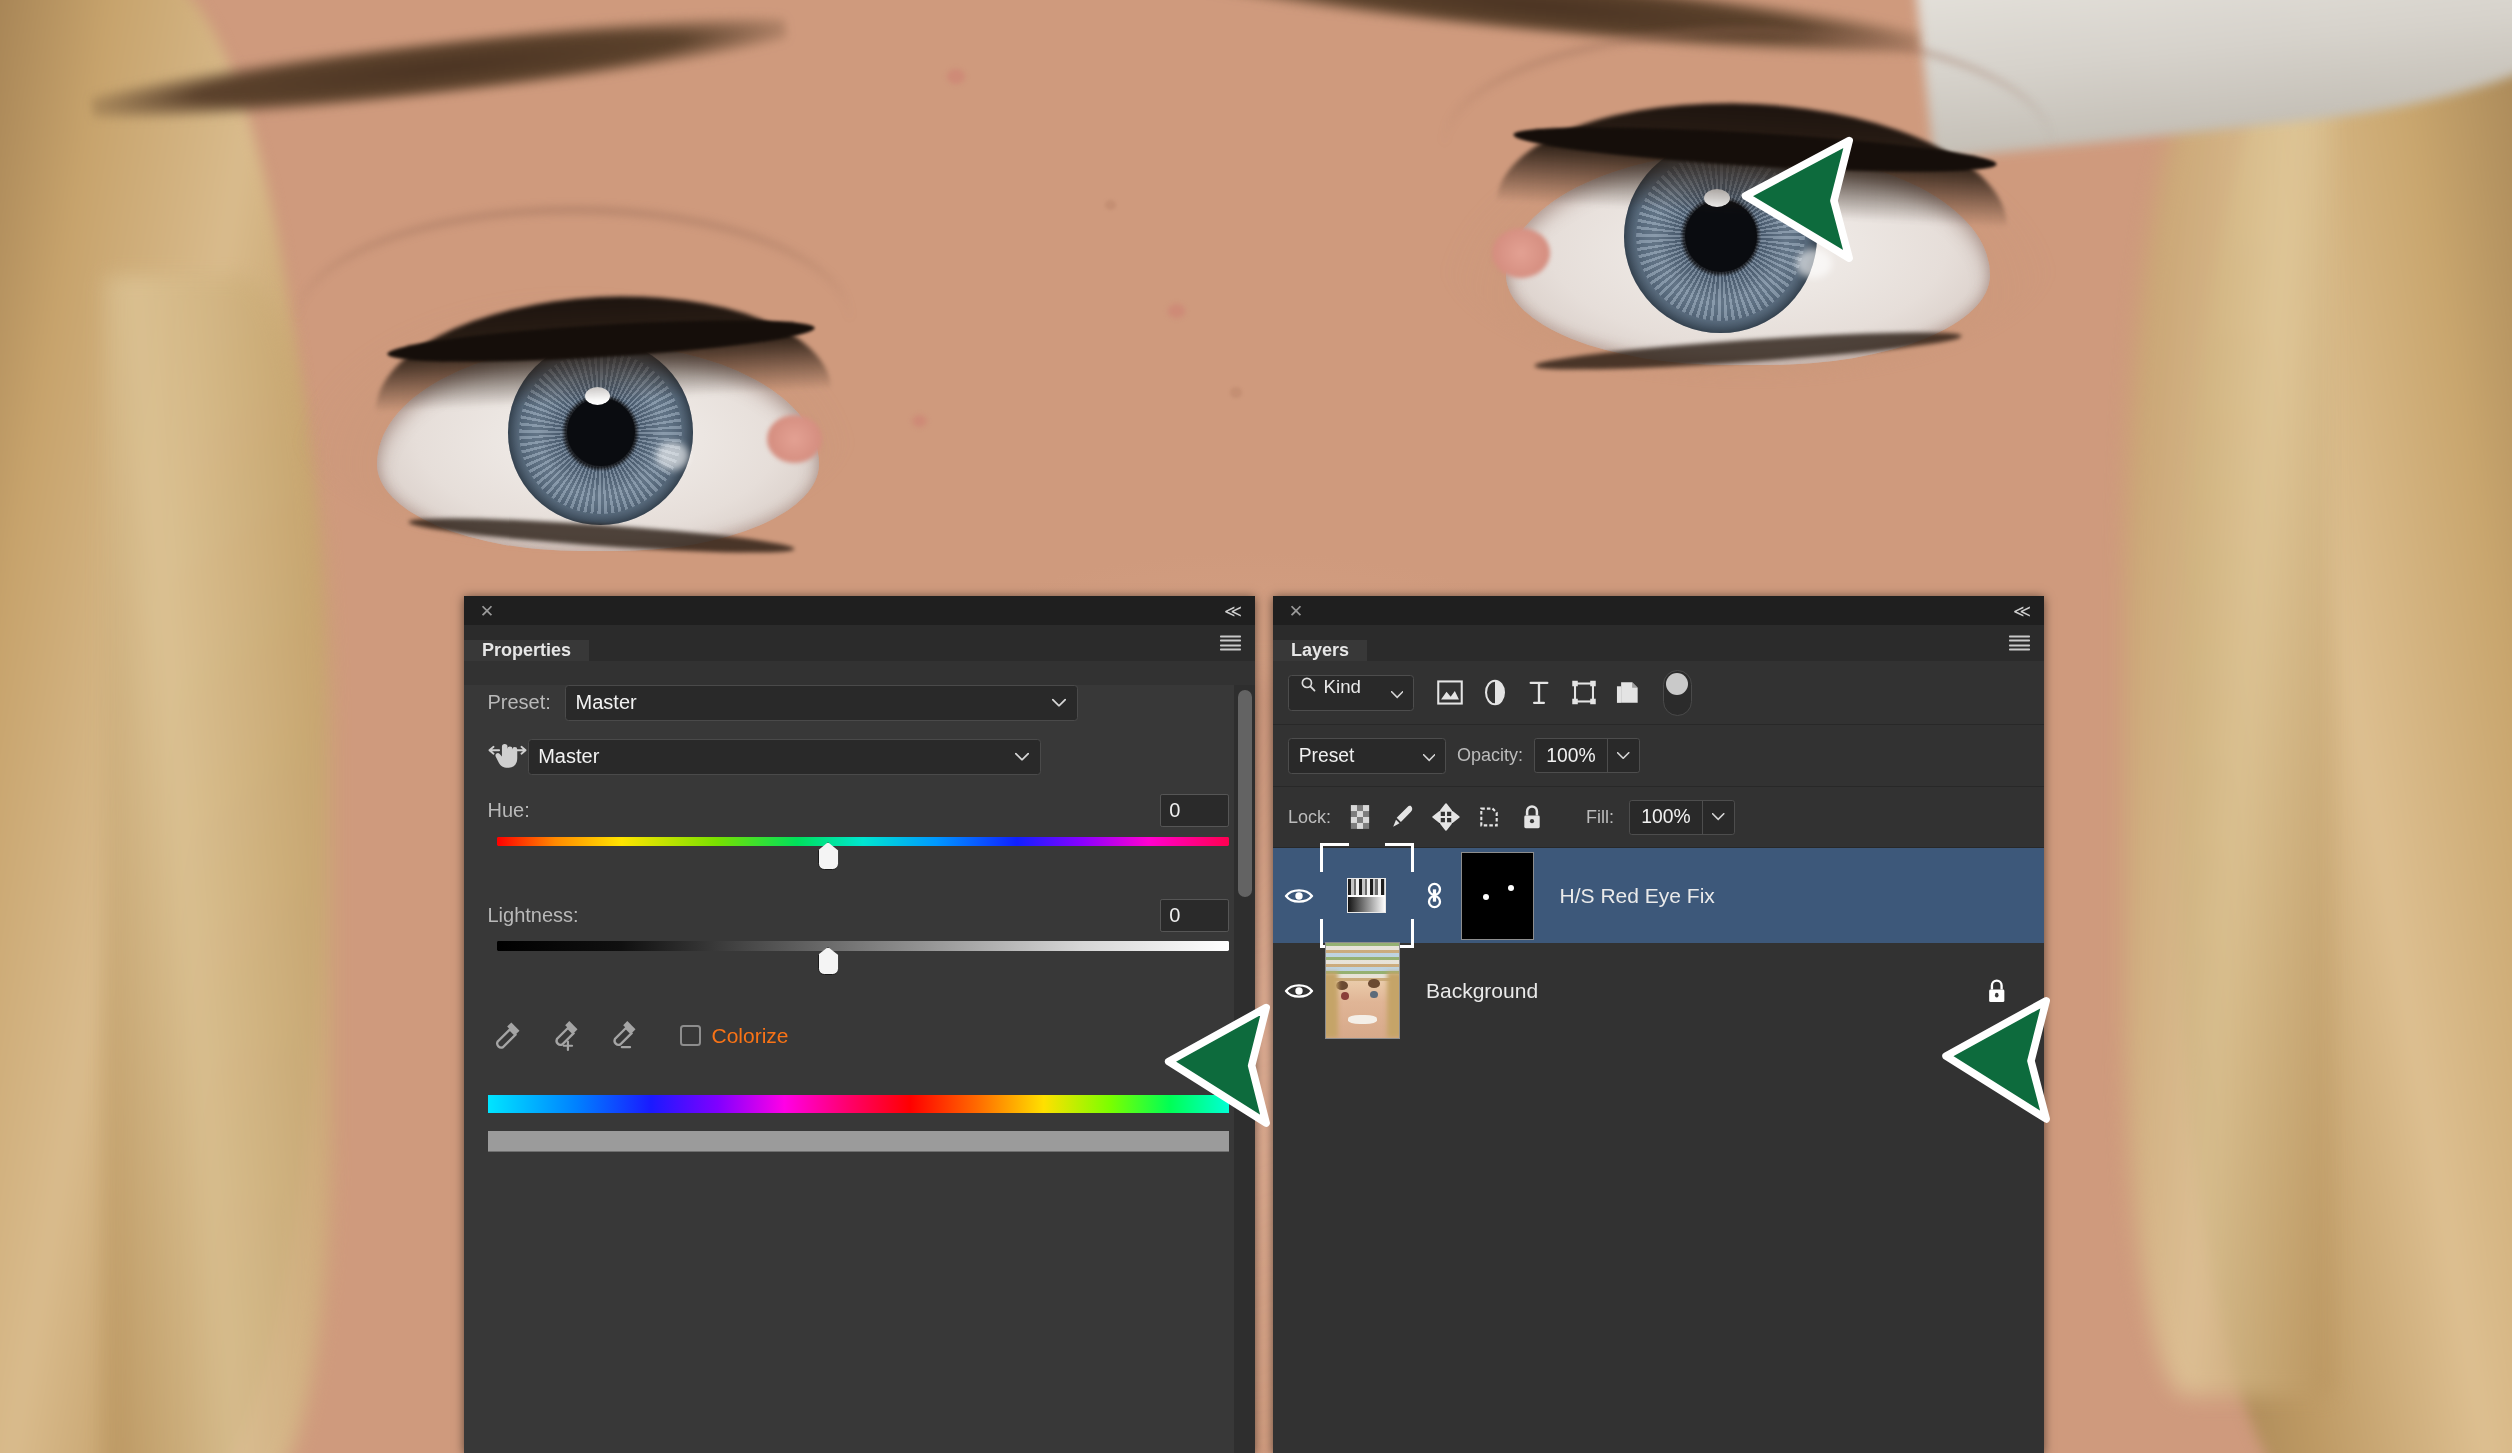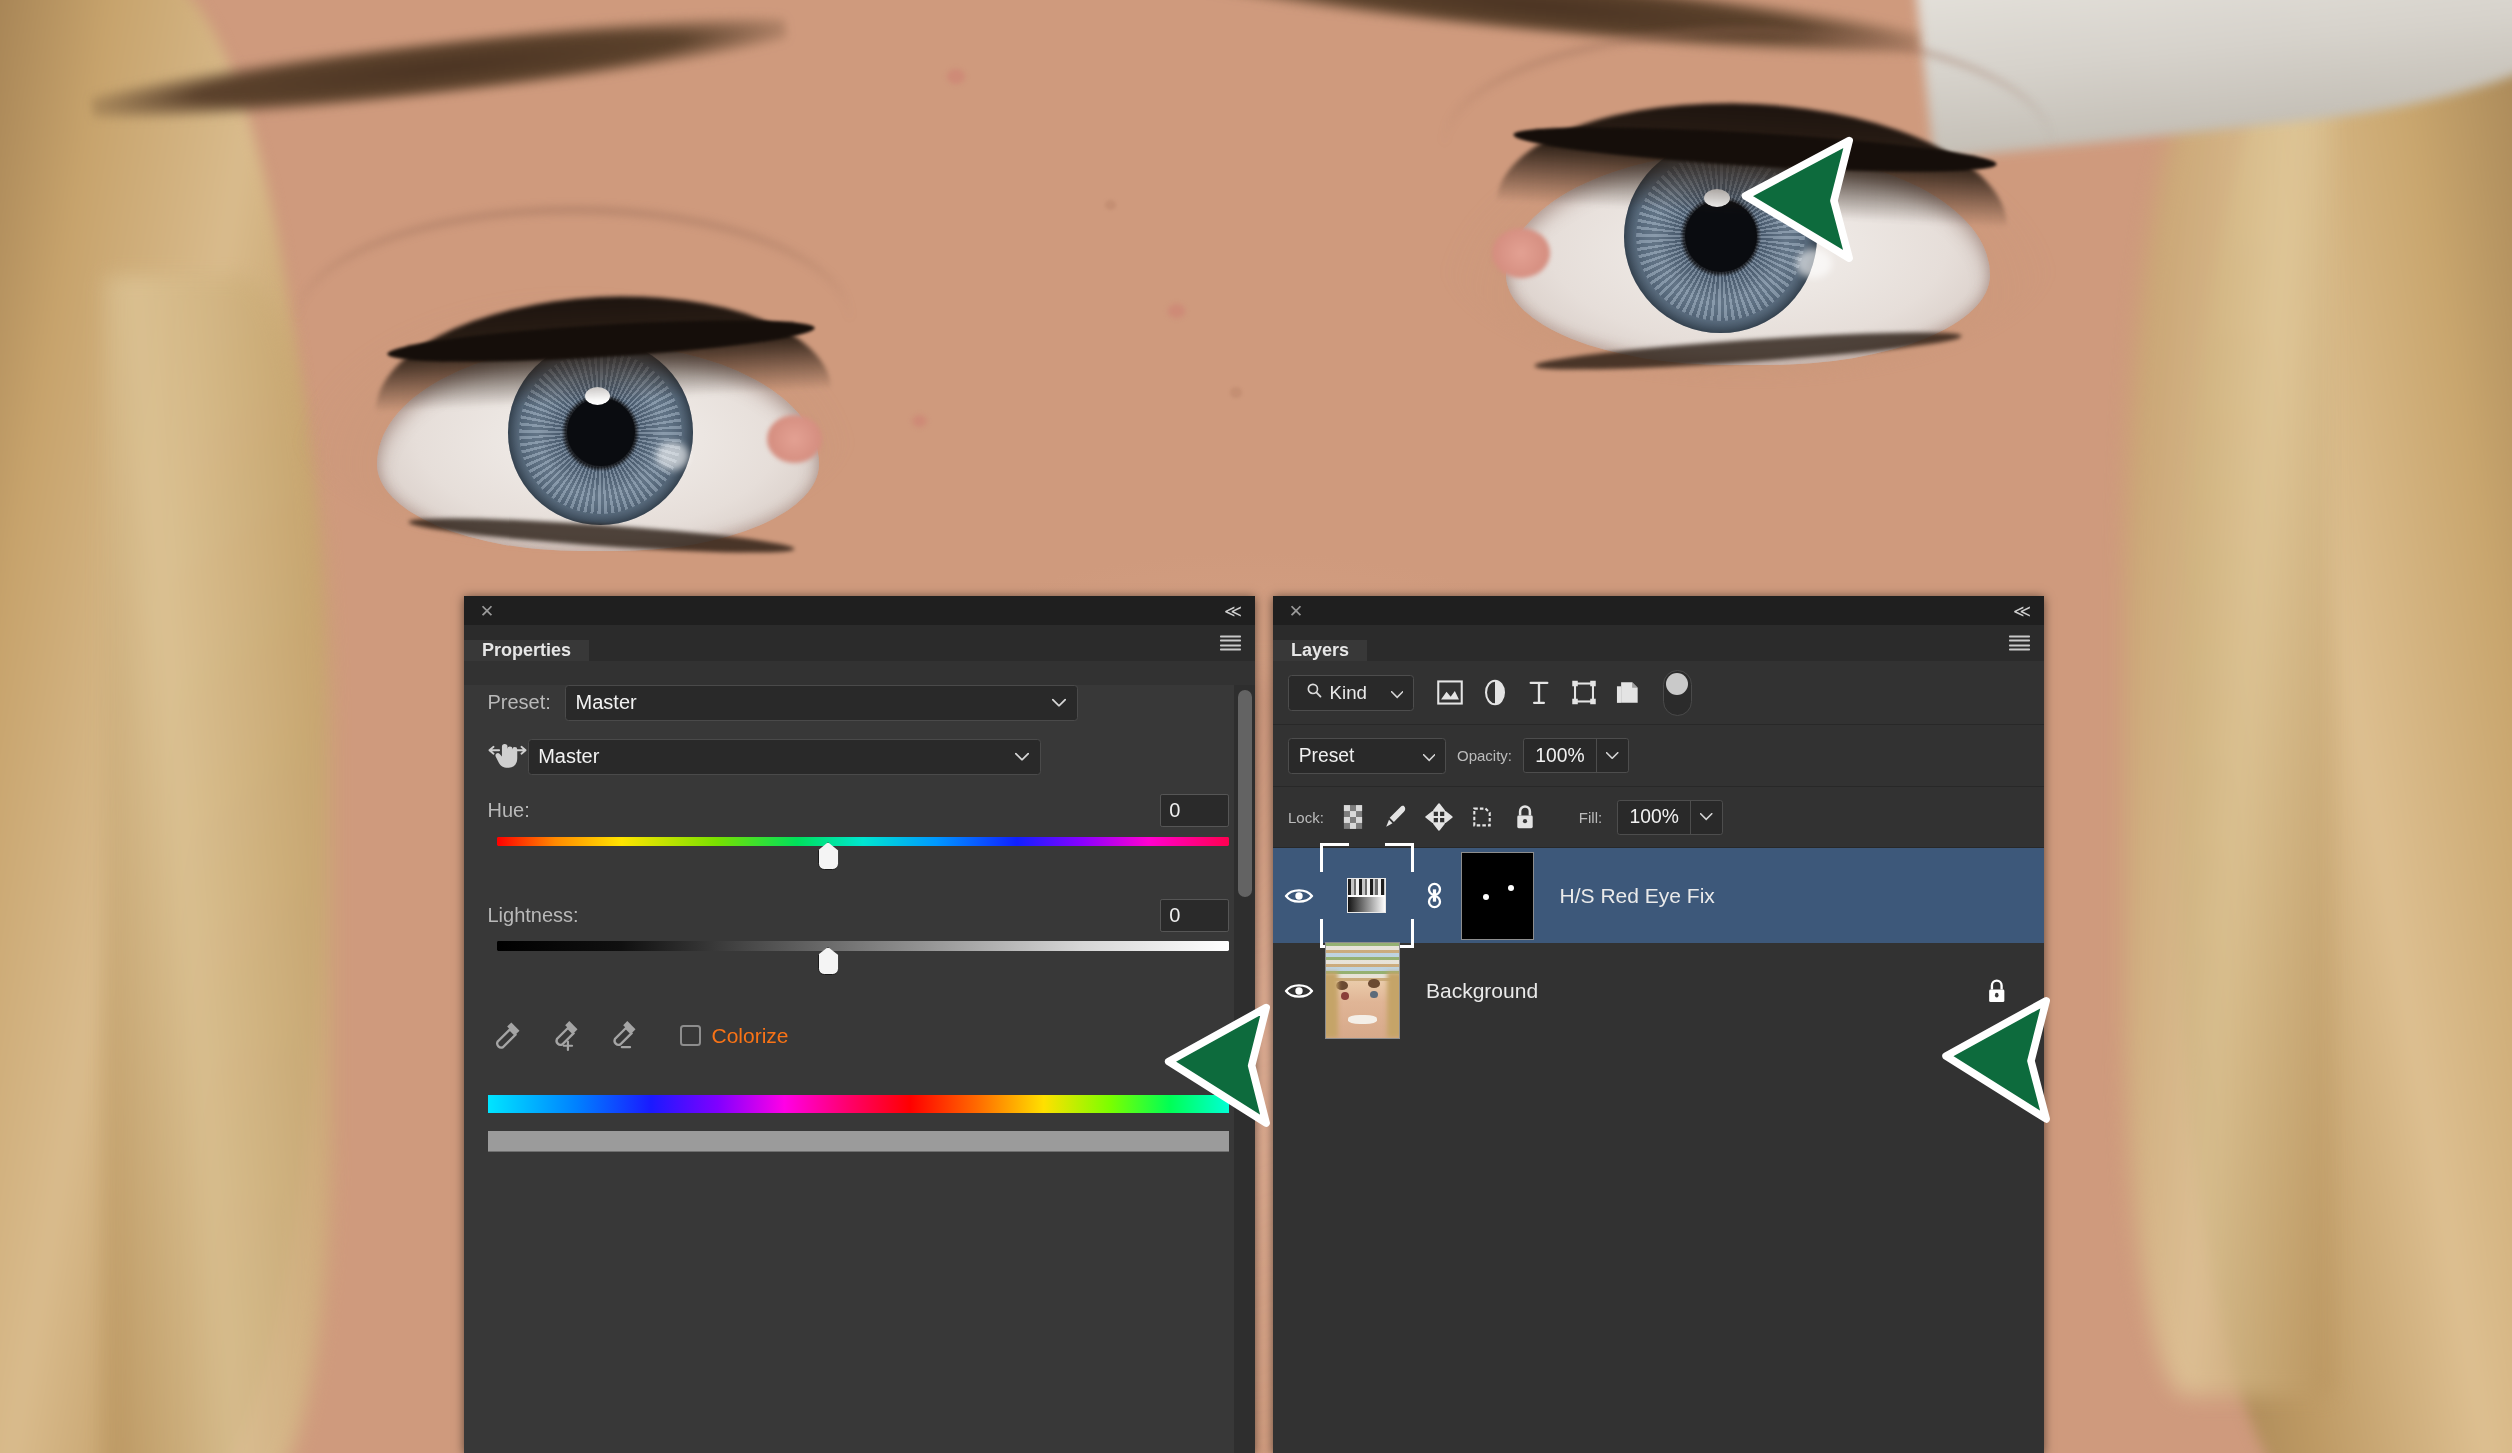--- a/index.html
+++ b/index.html
@@ -242,21 +242,21 @@
   
   #layers { left: 1273px; top: 596px; width: 771px; height: 858px; }
   #layers .panel-body { background: #323232; height: calc(100% - 65px); position: relative; }
 
   .filter-row {
     height: 64px; display: flex; align-items: center; padding-left: 15px; gap: 15px;
     border-bottom: 0.7px solid #282828;
   }
   .kind-select {
     width: 126px; height: 36px; background: #292929; border: 0.7px solid #4d4d4d; border-radius: 3.5px;
-    display: flex; align-items: center; padding-left: 17px; gap: 7px; position: relative;
+    display: flex; align-items: flex-start; padding-left: 11px; gap: 7px; position: relative;
     color: #e9e9e9; font-size: 18.7px; cursor: pointer;
   }
   .filt-icons { display: flex; align-items: center; gap: 16.6px; margin-left: 7px; }
   .filt-ico { width: 28px; height: 29px; cursor: pointer; }
   .toggle-pill {
     width: 29px; height: 46px; border-radius: 14.5px; background: #2b2b2b; border: 0.7px solid #4a4a4a;
     position: relative; cursor: pointer; margin-left: 5.5px;
   }
   .toggle-pill .knob {
     position: absolute; left: 50%; transform: translateX(-50%); top: 2.8px;
@@ -265,21 +265,21 @@
 
   .blend-row {
     height: 62px; display: flex; align-items: center; padding-left: 15px; gap: 11px;
     border-bottom: 0.7px solid #282828;
   }
   .blend-select {
     width: 158px; height: 36px; background: #292929; border: 0.7px solid #4d4d4d; border-radius: 3.5px;
     display: flex; align-items: center; padding-left: 9.7px; position: relative;
     color: #f0f0f0; font-size: 19.3px; cursor: pointer;
   }
-  .op-lbl { color: #bcbcbc; font-size: 15px; }
+  .op-lbl { color: #bcbcbc; font-size: 18px; }
   .spin {
     height: 35px; background: #292929; border: 0.7px solid #4d4d4d; border-radius: 2.8px;
     display: flex; align-items: stretch;
   }
   .spin .val {
     width: 72px; display: flex; align-items: center; justify-content: center;
     color: #f2f2f2; font-size: 19.3px;
   }
   .spin .drop {
     width: 32px; border-left: 0.7px solid #4d4d4d; display: flex; align-items: center; justify-content: center;

